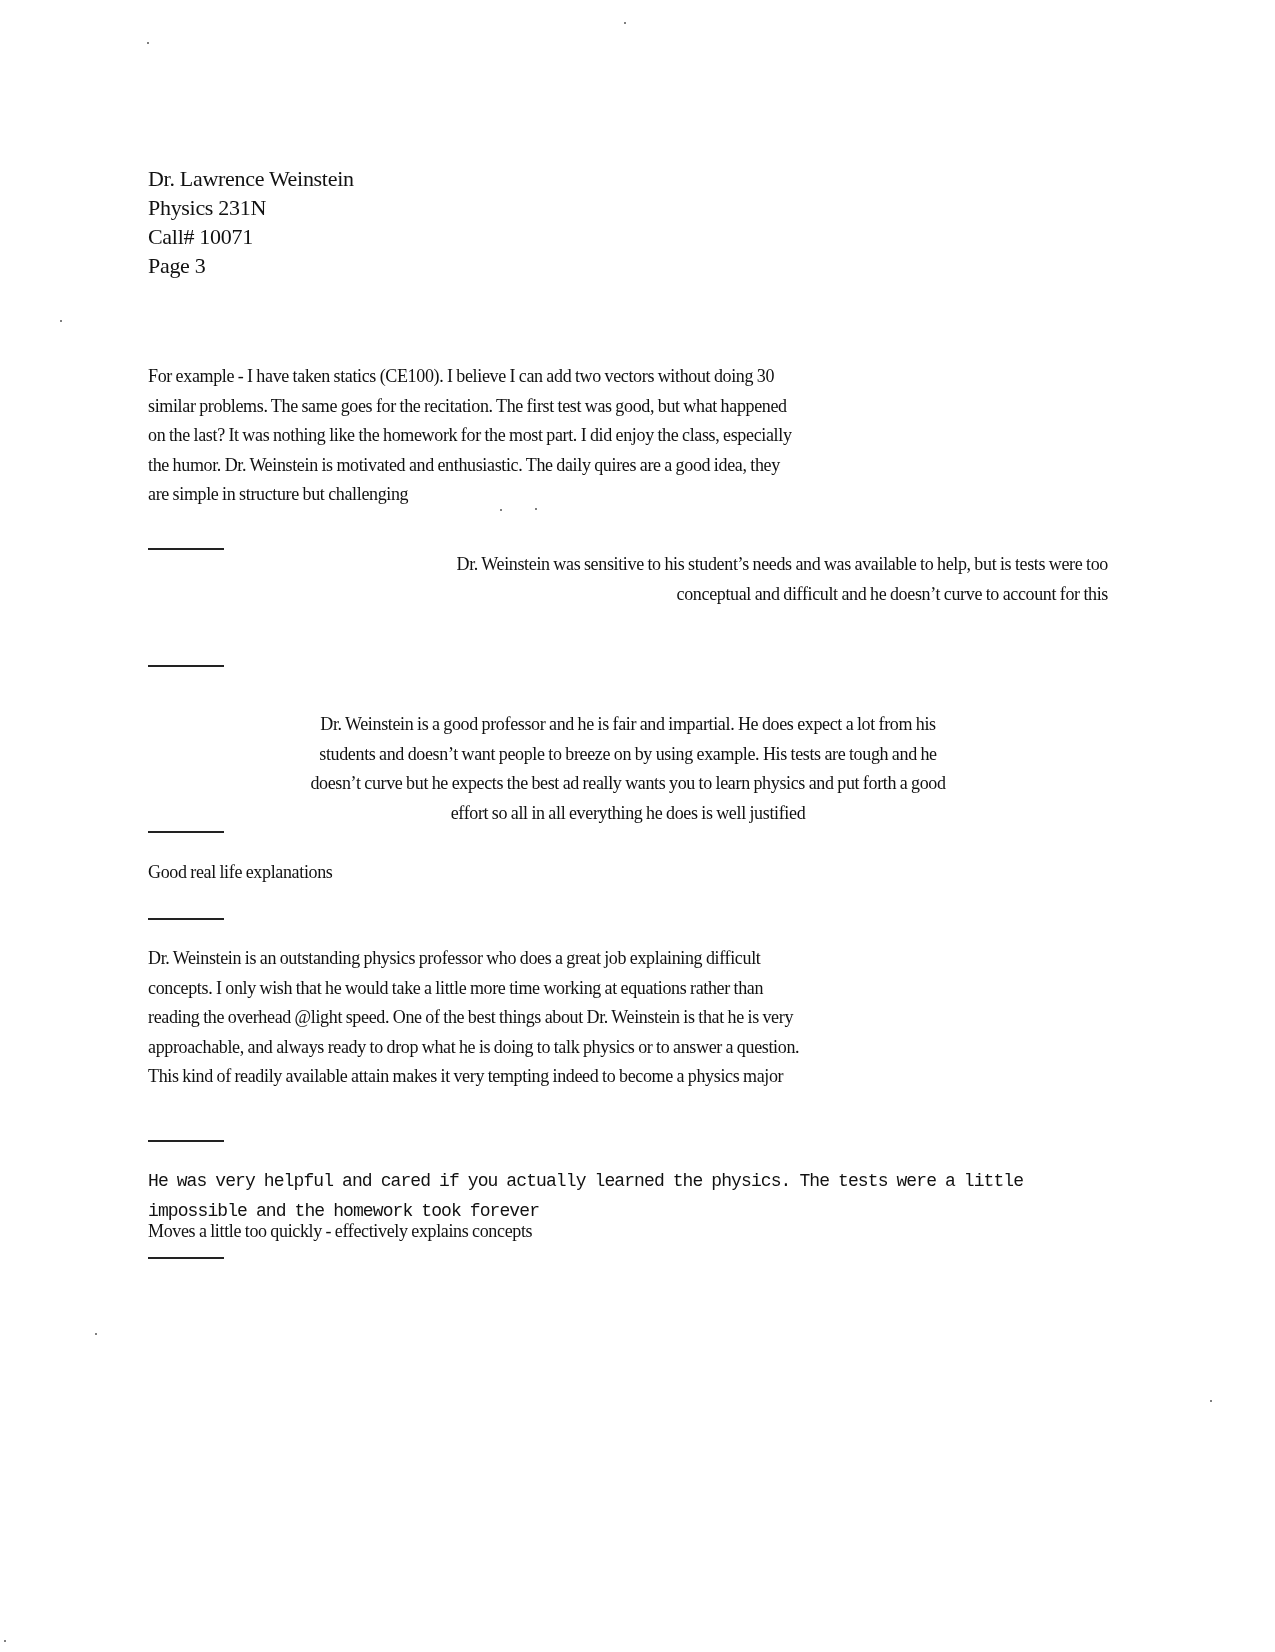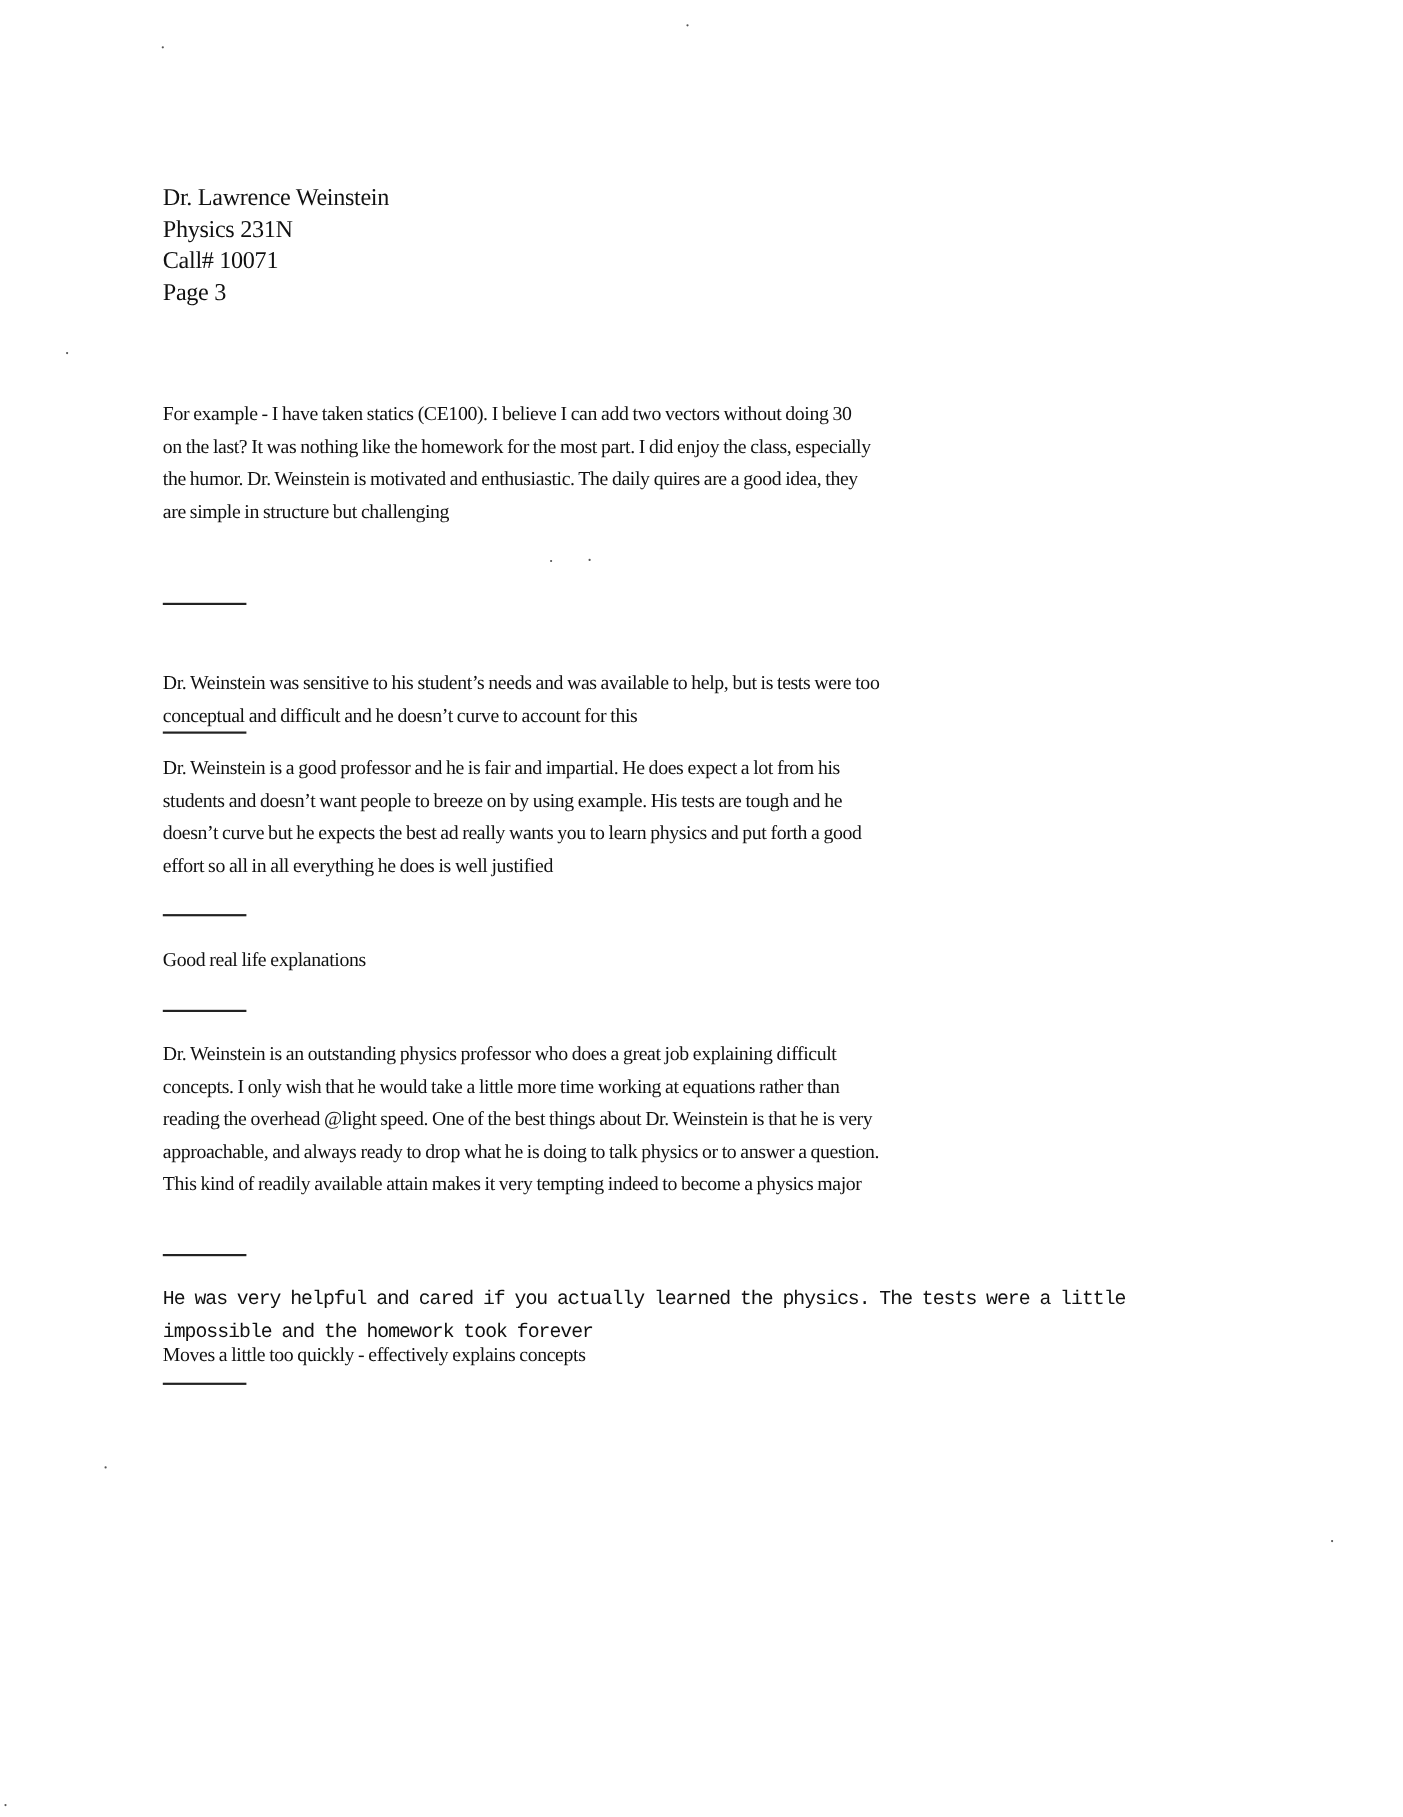--- a/index.html
+++ b/index.html
@@ -75,35 +75,36 @@
 
   <div class="header">
     <div>Dr. Lawrence Weinstein</div>
     <div>Physics 231N</div>
     <div>Call# 10071</div>
     <div>Page 3</div>
   </div>
 
   <div class="para" style="top:362px;">
     <div>For example - I have taken statics (CE100).  I believe I can add two vectors without doing 30</div>
+    <div>similar problems.  The same goes for the recitation. The first test was good, but what happened</div>
     <div>on the last?  It was nothing like the homework for the most part.  I did enjoy the class, especially</div>
     <div>the humor.  Dr. Weinstein is motivated and enthusiastic.  The daily quires are a good idea, they</div>
     <div>are simple in structure but challenging</div>
   </div>
 
   <div class="sep" style="top:548px;"></div>
 
-  <div class="para" style="top:606px;">
+  <div class="para" style="top:550px;text-align:right;">
     <div>Dr. Weinstein was sensitive to his student’s needs and was available to help, but is tests were too</div>
     <div>conceptual and difficult and he doesn’t curve to account for this</div>
   </div>
 
   <div class="sep" style="top:665px;"></div>
 
-  <div class="para" style="top:684px;">
+  <div class="para" style="top:710px;text-align:center;">
     <div>Dr. Weinstein is a good professor and he is fair and impartial.  He does expect a lot from his</div>
     <div>students and doesn’t want people to breeze on by using example.  His tests are tough and he</div>
     <div>doesn’t curve but he expects the best ad really wants you to learn physics and put forth a good</div>
     <div>effort so all in all everything he does is well justified</div>
   </div>
 
   <div class="sep" style="top:831px;"></div>
 
   <div class="para" style="top:858px;">
     <div>Good real life explanations</div>

